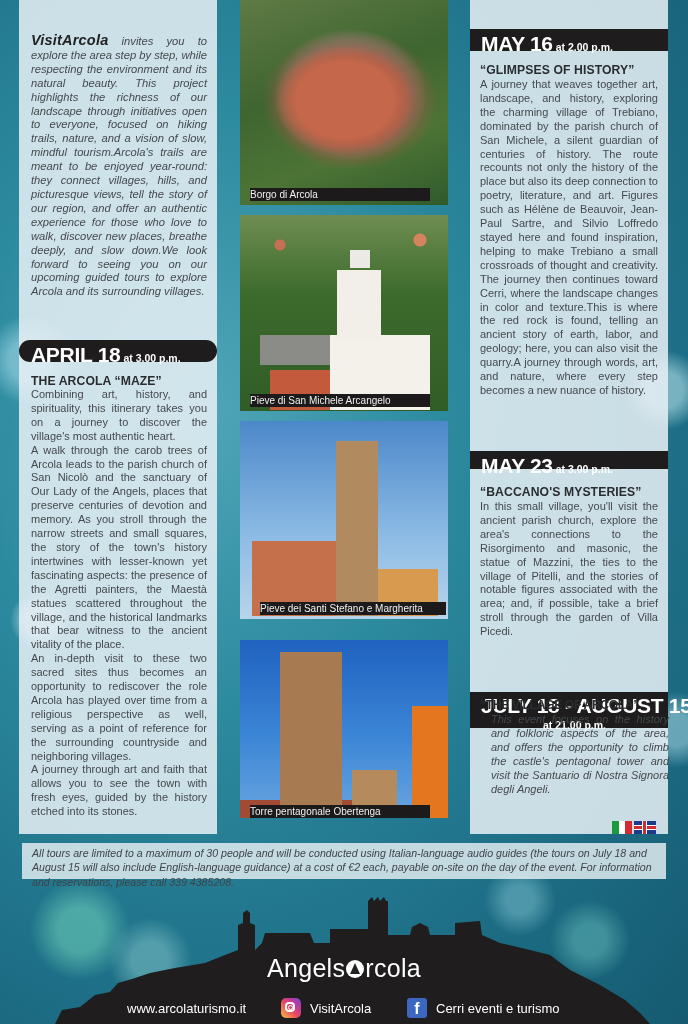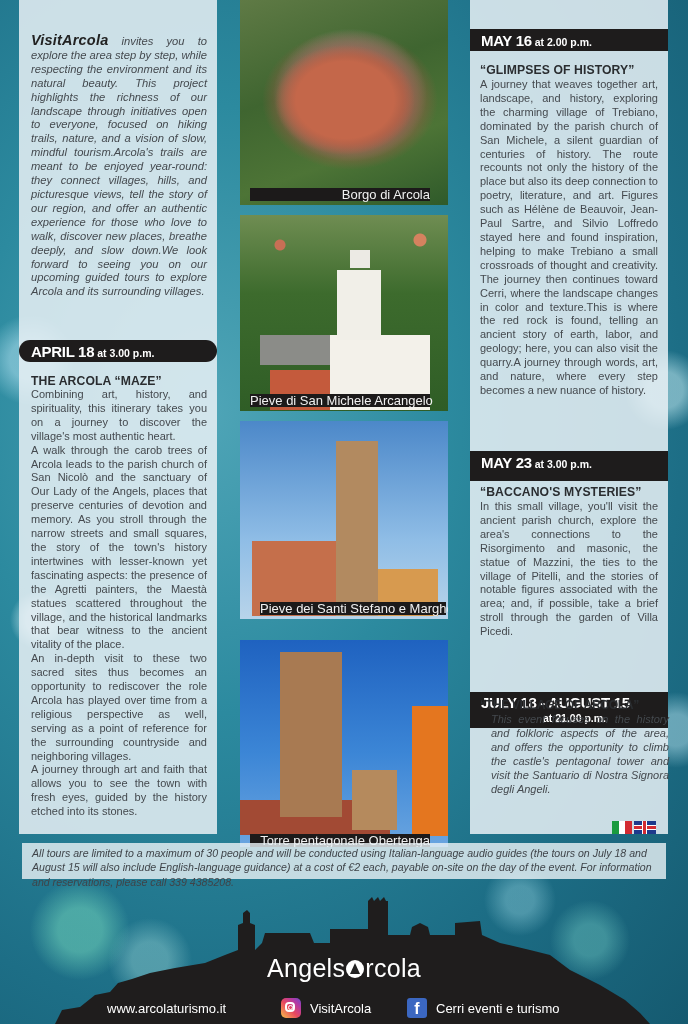--- a/index.html
+++ b/index.html
@@ -32,41 +32,41 @@
     position: absolute; left: 12px; top: 34px; width: 176px;
     font-style: italic; font-size: 11.2px; line-height: 13.9px;
     text-align: justify; color: #44494e;
   }
   .intro b { font-size: 14.5px; font-weight: bold; color: #222; letter-spacing: 0.2px; }
 
   .date-bar {
     position: absolute; background: #1e1c1c; color: #fff;
     font-weight: bold; white-space: nowrap;
   }
-  .date-bar .big { font-size: 15px; letter-spacing: -0.3px; }
+  .date-bar .big { font-size: 21px; letter-spacing: -0.3px; }
   .date-bar .small { font-size: 10.5px; margin-left: 3px; }
 
   .ev-title {
     position: absolute; font-weight: bold; color: #2a2d30;
     font-size: 12.2px; letter-spacing: 0.1px; white-space: nowrap;
   }
   .ev-body {
     position: absolute; font-size: 11px; line-height: 13.9px;
     text-align: justify; color: #44494e;
   }
   .ev-body p { margin: 0; }
 
   
   .photo {
     position: absolute; left: 240px; width: 208px; overflow: hidden;
   }
   .caption {
     position: absolute; left: 10px; right: 18px; bottom: 4px;
     height: 13px; background: #1c1a1a; color: #f0f0f0;
-    font-size: 13px; line-height: 13px; text-align: right; white-space: nowrap;
+    font-size: 10px; line-height: 13px; text-align: left; white-space: nowrap;
   }
 
   .ph1 { top: 0; height: 205px;
     background:
       radial-gradient(ellipse 70px 55px at 105px 100px, #c4674a 0 70%, transparent 100%),
       radial-gradient(ellipse 88px 70px at 110px 100px, #9a5a46 0 60%, transparent 100%),
       radial-gradient(ellipse 110px 95px at 110px 95px, #8a8f86 0 45%, transparent 70%),
       linear-gradient(160deg, #5f7a45 0%, #3f6530 40%, #4d7436 70%, #2f5a2a 100%);
   }
   .ph2 { top: 215px; height: 196px;
@@ -80,21 +80,21 @@
       radial-gradient(circle at 180px 25px, #d5825f 0 6px, transparent 7px),
       linear-gradient(180deg, #6f8d52 0%, #3d6b2d 40%, #2f5d26 100%);
   }
   .ph3 { top: 421px; height: 198px;
     background:
       linear-gradient(#b28a60, #b28a60) 96px 20px / 42px 175px no-repeat,
       linear-gradient(#c56f4b, #c56f4b) 12px 120px / 84px 75px no-repeat,
       linear-gradient(#d79a4f, #d79a4f) 138px 148px / 60px 47px no-repeat,
       linear-gradient(180deg, #4c88c9 0%, #8fbde6 60%, #b8d4ea 100%);
   }
-  .ph4 { top: 640px; height: 207px;
+  .ph4 { top: 640px; height: 178px;
     background:
       linear-gradient(#a87a52, #a87a52) 40px 12px / 62px 165px no-repeat,
       linear-gradient(#b58a5d, #b58a5d) 112px 130px / 45px 60px no-repeat,
       linear-gradient(#e4761f, #e4761f) 172px 66px / 36px 130px no-repeat,
       linear-gradient(#a24a34, #a24a34) 0 160px / 150px 35px no-repeat,
       linear-gradient(180deg, #1f62c0 0%, #3c86d6 55%, #6aa5e0 100%);
   }
 
   
   .flags { position: absolute; left: 612px; top: 821px; display: flex; gap: 2px; }
@@ -178,21 +178,21 @@
 
 <div class="panel panel-right">
   <div class="date-bar" style="left:0; top:29px; width:198px; height:22px; padding:3px 0 0 11px;">
     <span class="big">MAY 16</span><span class="small">at 2.00 p.m.</span>
   </div>
   <div class="ev-title" style="left:10px; top:63px;">“GLIMPSES OF HISTORY”</div>
   <div class="ev-body" style="left:10px; top:78px; width:178px;">
     <p>A journey that weaves together art, landscape, and history, exploring the charming village of Trebiano, dominated by the parish church of San Michele, a silent guardian of centuries of history. The route recounts not only the history of the place but also its deep connection to poetry, literature, and art. Figures such as Hélène de Beauvoir, Jean-Paul Sartre, and Silvio Loffredo stayed here and found inspiration, helping to make Trebiano a small crossroads of thought and creativity. The journey then continues toward Cerri, where the landscape changes in color and texture.This is where the red rock is found, telling an ancient story of earth, labor, and geology; here, you can also visit the quarry.A journey through words, art, and nature, where every step becomes a new nuance of history.</p>
   </div>
 
-  <div class="date-bar" style="left:0; top:451px; width:198px; height:30px; padding:3px 0 0 11px;">
+  <div class="date-bar" style="left:0; top:451px; width:198px; height:18px; padding:3px 0 0 11px;">
     <span class="big">MAY 23</span><span class="small">at 3.00 p.m.</span>
   </div>
   <div class="ev-title" style="left:10px; top:485px;">“BACCANO'S MYSTERIES”</div>
   <div class="ev-body" style="left:10px; top:500px; width:178px;">
     <p>In this small village, you'll visit the ancient parish church, explore the area's connections to the Risorgimento and masonic, the statue of Mazzini, the ties to the village of Pitelli, and the stories of notable figures associated with the area; and, if possible, take a brief stroll through the garden of Villa Picedi.</p>
   </div>
 
   <div class="date-bar" style="left:0; top:651px; width:198px; height:36px; padding:2px 0 0 11px;margin-top:41px;">
     <div class="big">JULY 18 - AUGUST 15</div>
     <div class="small" style="margin-left:0; margin-top:1px;text-align:center;">at 21.00 p.m.</div>
@@ -212,18 +212,18 @@
 
 <svg class="skyline" viewBox="0 0 688 129" preserveAspectRatio="none">
   <path fill="#1f1d1d" d="M55 129 L62 115 L80 112 L95 100 L110 97 L118 88 L132 84 L150 78 L175 73 L205 68 L225 60 L238 55 L238 30 L243 28 L243 18 L247 15 L250 18 L250 28 L255 30 L255 55 L262 48 L265 38 L310 38 L314 48 L330 48 L330 34 L368 34 L368 6 L372 2 L374 6 L378 2 L380 6 L384 2 L386 6 L388 6 L388 40 L410 40 L412 32 L420 28 L428 32 L430 40 L455 40 L455 28 L480 26 L482 40 L500 48 L530 55 L550 60 L570 75 L600 90 L625 105 L640 118 L650 129 Z"></path>
 </svg>
 
 <div class="brand">
   <span>Angels</span><span class="logo-a"></span><span>rcola</span>
 </div>
 
 <div class="links">
-  <span class="link" style="left:107px;text-align:center;">www.arcolaturismo.it</span>
+  <span class="link" style="left:127px;text-align:center;">www.arcolaturismo.it</span>
   <span class="ig-icon"></span>
   <span class="link" style="left:310px;">VisitArcola</span>
   <span class="fb-icon">f</span>
   <span class="link" style="left:436px;">Cerri eventi e turismo</span>
 </div>
 
 </body></html>

